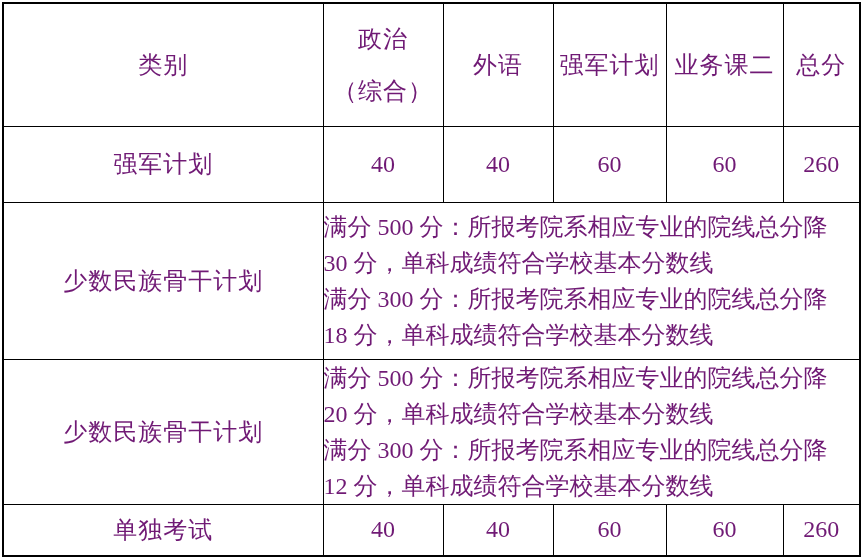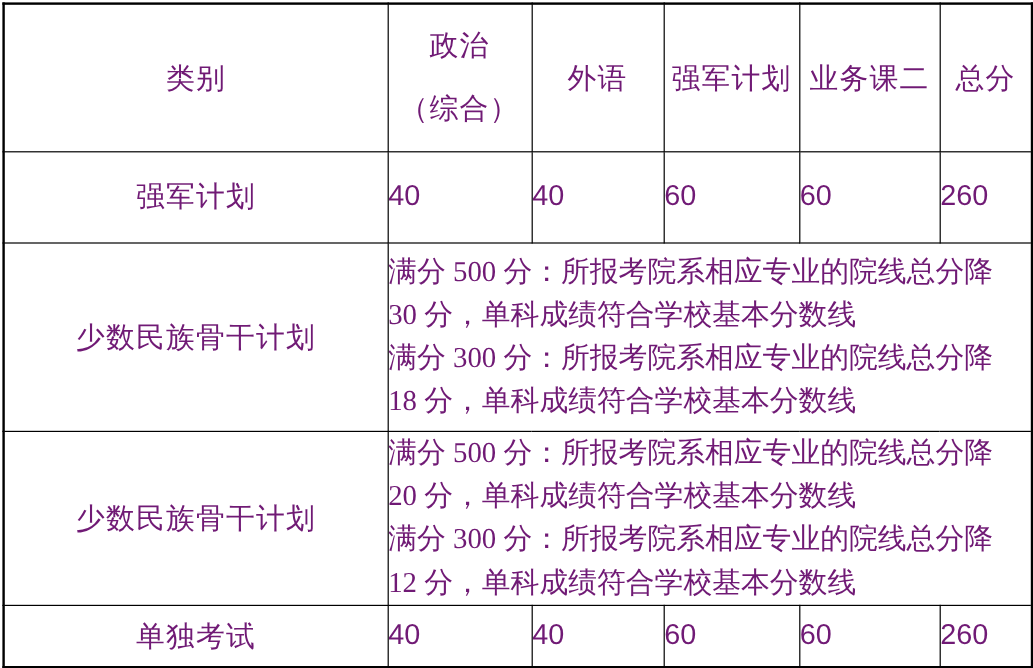--- a/index.html
+++ b/index.html
@@ -58,22 +58,23 @@
   td.h-politics {
     white-space: pre-line;
     line-height: 52px;
   }
   td.cat-cell {
     text-align: center;
     padding-left: 4px;
     letter-spacing: 1px;
   }
   td.num-cell {
+    text-align: center;
     font-size: 30px;
-    font-family: Liberation Sans, sans-serif;
+    font-family: Liberation Serif, serif;
   }
   td.desc-cell {
     text-align: left;
     padding-left: 4px;
     white-space: pre-line;
     line-height: 36px;
     margin-top: 35px;
   }
 </style>
 </head>

